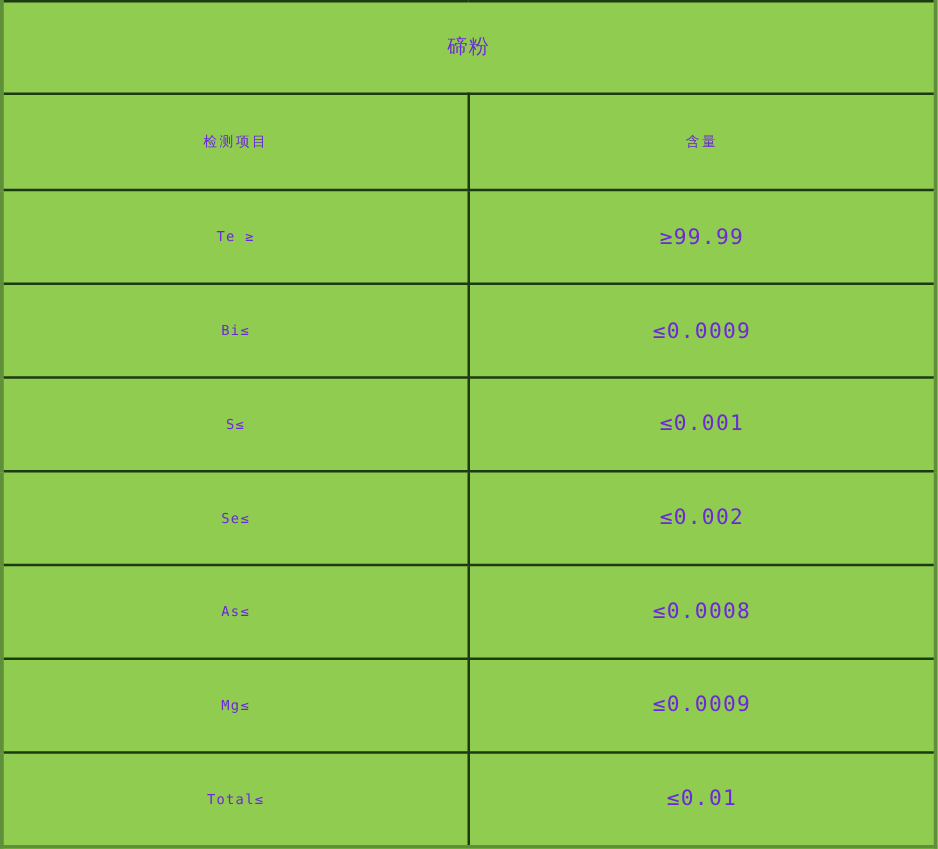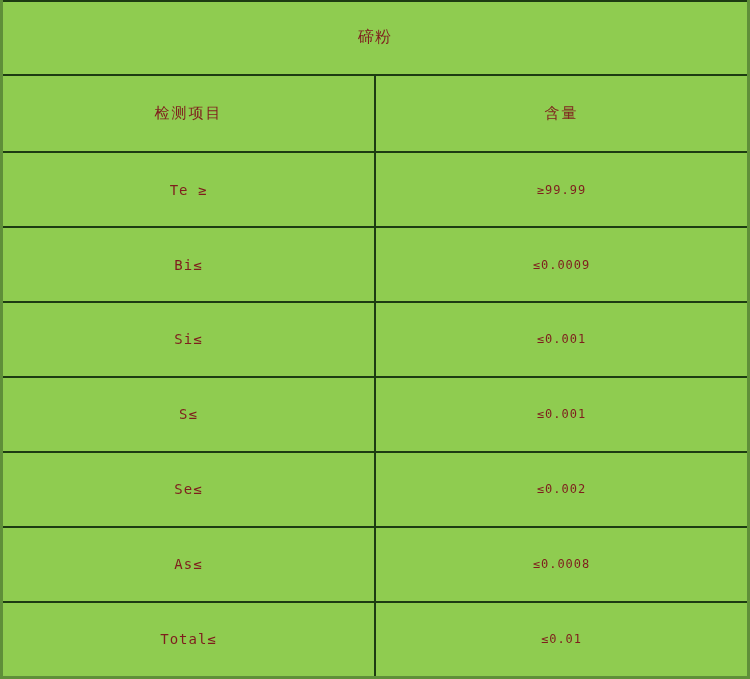--- a/index.html
+++ b/index.html
@@ -21,21 +21,21 @@
     table-layout: fixed;
     background: #8fcc50;
   }
 
   #spec-table td {
     background: #8fcc50;
     border: 2px solid #1d3b12;
     padding: 12px 6px;
     text-align: center;
     vertical-align: middle;
-    color: #7f1d1d;
+    color: #6d28d9;
   }
 
   
   #spec-table tr:first-child td {
     border-top: 2px solid #1d3b12;
   }
   #spec-table td:first-child {
     border-left: 3px solid #5f8f39;
   }
   #spec-table td:last-child {
@@ -49,38 +49,38 @@
     height: 43px;
     font-family: "Liberation Serif", "DejaVu Serif", serif;
     font-size: 16px;
     color: #136f66;
     letter-spacing: 1px;
   }
 
   .head-cell {
     height: 46px;
     font-family: "Liberation Serif", "DejaVu Serif", serif;
-    font-size: 15px;
+    font-size: 11px;
     color: #136f66;
     letter-spacing: 2px;
   }
 
   .item-cell {
     width: 250px;
     height: 44px;
     font-family: "DejaVu Sans Mono", "Liberation Mono", monospace;
-    font-size: 14px;
+    font-size: 11px;
     color: #157a6d;
     letter-spacing: 1px;
   }
 
   .value-cell {
     height: 44px;
     font-family: "DejaVu Sans Mono", "Liberation Mono", monospace;
-    font-size: 12px;
+    font-size: 17px;
     color: #157a6d;
     letter-spacing: 1px;
   }
 </style>
 </head>
 <body>
 
 <table id="spec-table">
   <tbody>
     <tr>
@@ -92,33 +92,33 @@
     </tr>
   <tr>
         <td class="item-cell">Te  ≥</td>
         <td class="value-cell">≥99.99</td>
       </tr>
       <tr>
         <td class="item-cell">Bi≤</td>
         <td class="value-cell">≤0.0009</td>
       </tr>
       <tr>
-        <td class="item-cell">Si≤</td>
-        <td class="value-cell">≤0.001</td>
-      </tr>
-      <tr>
         <td class="item-cell">S≤</td>
         <td class="value-cell">≤0.001</td>
       </tr>
       <tr>
         <td class="item-cell">Se≤</td>
         <td class="value-cell">≤0.002</td>
       </tr>
       <tr>
         <td class="item-cell">As≤</td>
         <td class="value-cell">≤0.0008</td>
       </tr>
       <tr>
+        <td class="item-cell">Mg≤</td>
+        <td class="value-cell">≤0.0009</td>
+      </tr>
+      <tr>
         <td class="item-cell">Total≤</td>
         <td class="value-cell">≤0.01</td>
       </tr>
     </tbody>
 </table>
 
 </body></html>

